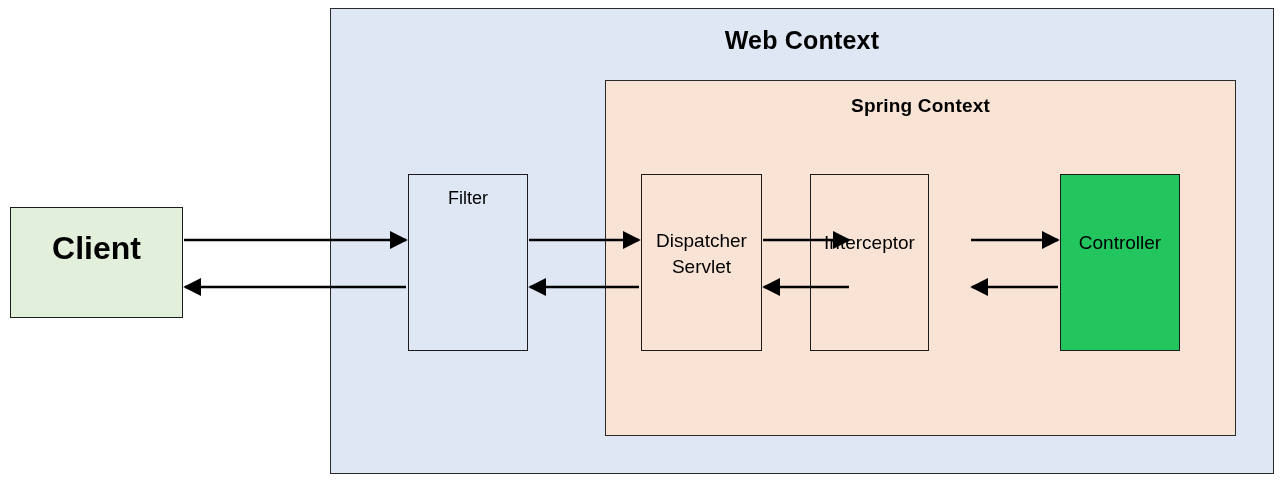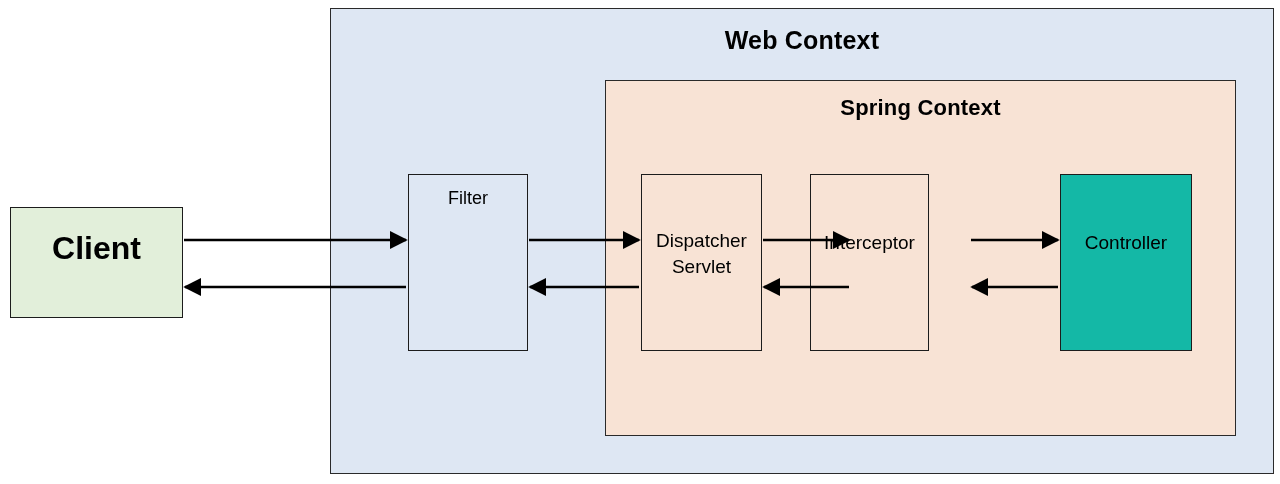--- a/index.html
+++ b/index.html
@@ -51,21 +51,21 @@
   #spring-context {
     left: 605px;
     top: 80px;
     width: 631px;
     height: 356px;
     background: #f8e3d5;
     border-color: #2a2a2a;
   }
   #spring-context-label {
     top: 14px;
-    font-size: 22px;
+    font-size: 19px;
   }
   
   .node {
     position: absolute;
     box-sizing: border-box;
     border: 1.4px solid #1c1c1c;
     color: #000000;
     font-size: 18px;
     line-height: 1.35;
     text-align: center;
@@ -117,23 +117,23 @@
     height: 177px;
     background: #f8e3d5;
   }
   #interceptor-label {
     top: 55px;
     font-size: 19px;
   }
   #controller {
     left: 1060px;
     top: 174px;
-    width: 132px;
-    height: 177px;
-    background: #14b8a6;
+    width: 120px;
+    height: 177px;
+    background: #22c55e;
   }
   #controller-label {
     top: 55px;
     font-size: 19px;
   }
   
   #arrow-layer {
     position: absolute;
     left: 0;
     top: 0;

